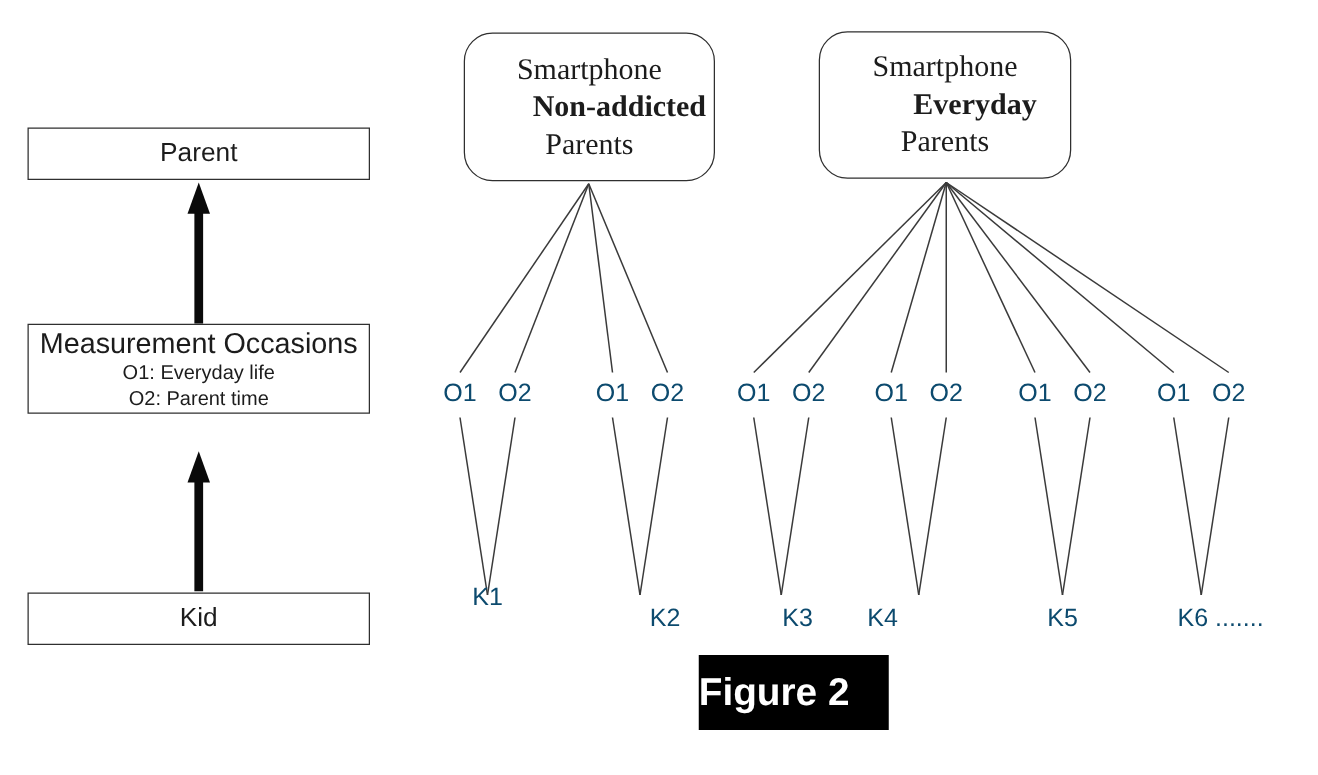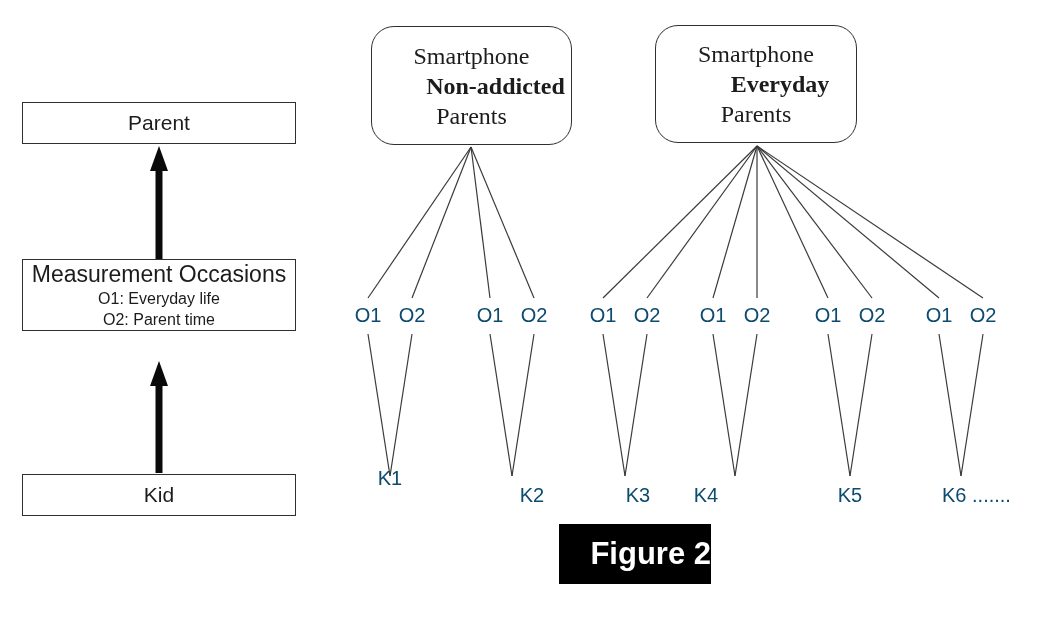--- a/index.html
+++ b/index.html
@@ -52,21 +52,21 @@
   .figure-box {
     position: absolute;
     left: 559px; top: 524px;
     width: 152px; height: 60px;
     background: #000000;
     color: #ffffff;
     font-size: 31px;
     font-weight: bold;
     display: flex;
     align-items: center;
-    justify-content: flex-end;
+    justify-content: flex-start;
   }
 </style>
 </head>
 <body>
 
 <div class="canvas">
 
   <svg class="lines" xmlns="http://www.w3.org/2000/svg">
 
     <g>

